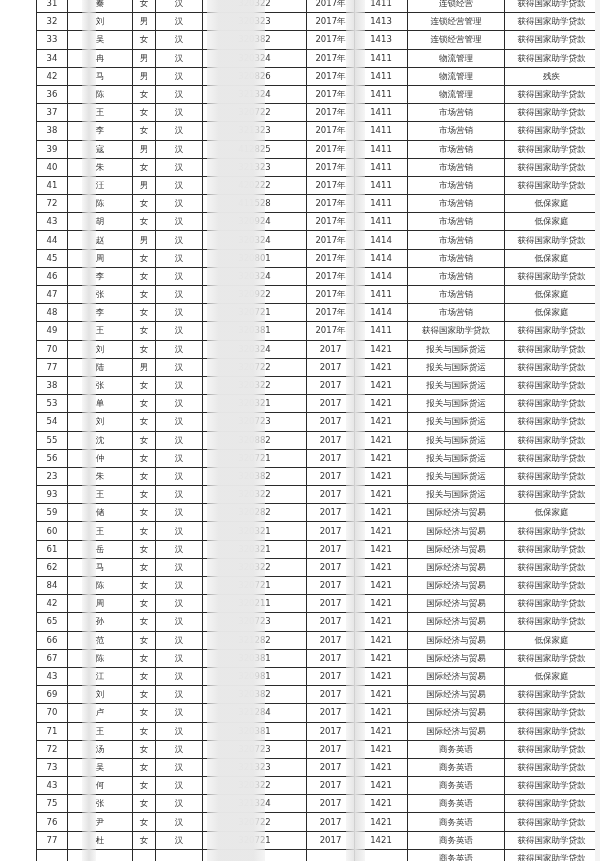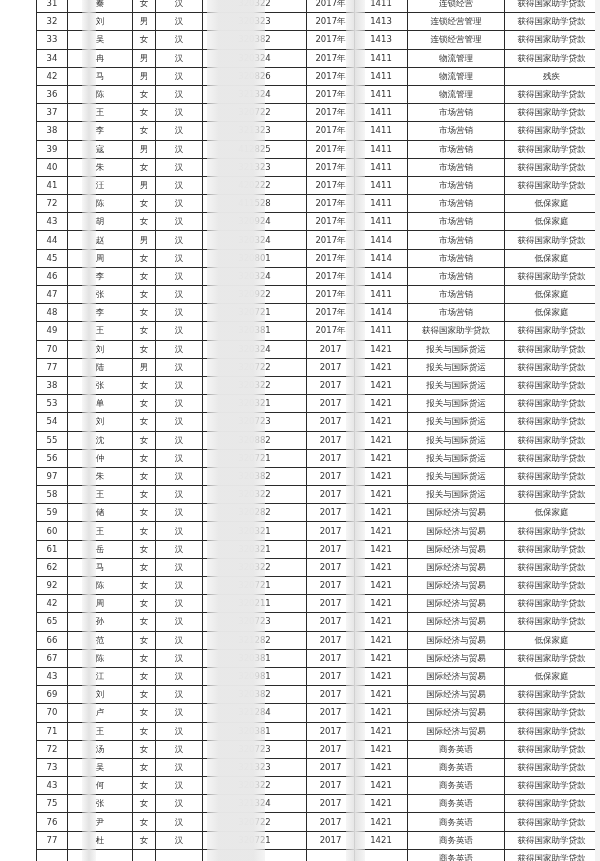--- a/index.html
+++ b/index.html
@@ -330,32 +330,32 @@
           <td class="c-name">仲</td>
           <td class="c-gender">女</td>
           <td class="c-eth">汉</td>
           <td class="c-id">320721</td>
           <td class="c-year">2017</td>
           <td class="c-cls">1421</td>
           <td class="c-major">报关与国际货运</td>
           <td class="c-type">获得国家助学贷款</td>
         </tr>
         <tr>
-          <td class="c-no">97</td>
+          <td class="c-no">23</td>
           <td class="c-name">朱</td>
           <td class="c-gender">女</td>
           <td class="c-eth">汉</td>
           <td class="c-id">320382</td>
           <td class="c-year">2017</td>
           <td class="c-cls">1421</td>
           <td class="c-major">报关与国际货运</td>
           <td class="c-type">获得国家助学贷款</td>
         </tr>
         <tr>
-          <td class="c-no">58</td>
+          <td class="c-no">93</td>
           <td class="c-name">王</td>
           <td class="c-gender">女</td>
           <td class="c-eth">汉</td>
           <td class="c-id">320322</td>
           <td class="c-year">2017</td>
           <td class="c-cls">1421</td>
           <td class="c-major">报关与国际货运</td>
           <td class="c-type">获得国家助学贷款</td>
         </tr>
         <tr>
@@ -396,21 +396,21 @@
           <td class="c-name">马</td>
           <td class="c-gender">女</td>
           <td class="c-eth">汉</td>
           <td class="c-id">320322</td>
           <td class="c-year">2017</td>
           <td class="c-cls">1421</td>
           <td class="c-major">国际经济与贸易</td>
           <td class="c-type">获得国家助学贷款</td>
         </tr>
         <tr>
-          <td class="c-no">92</td>
+          <td class="c-no">84</td>
           <td class="c-name">陈</td>
           <td class="c-gender">女</td>
           <td class="c-eth">汉</td>
           <td class="c-id">320721</td>
           <td class="c-year">2017</td>
           <td class="c-cls">1421</td>
           <td class="c-major">国际经济与贸易</td>
           <td class="c-type">获得国家助学贷款</td>
         </tr>
         <tr>

